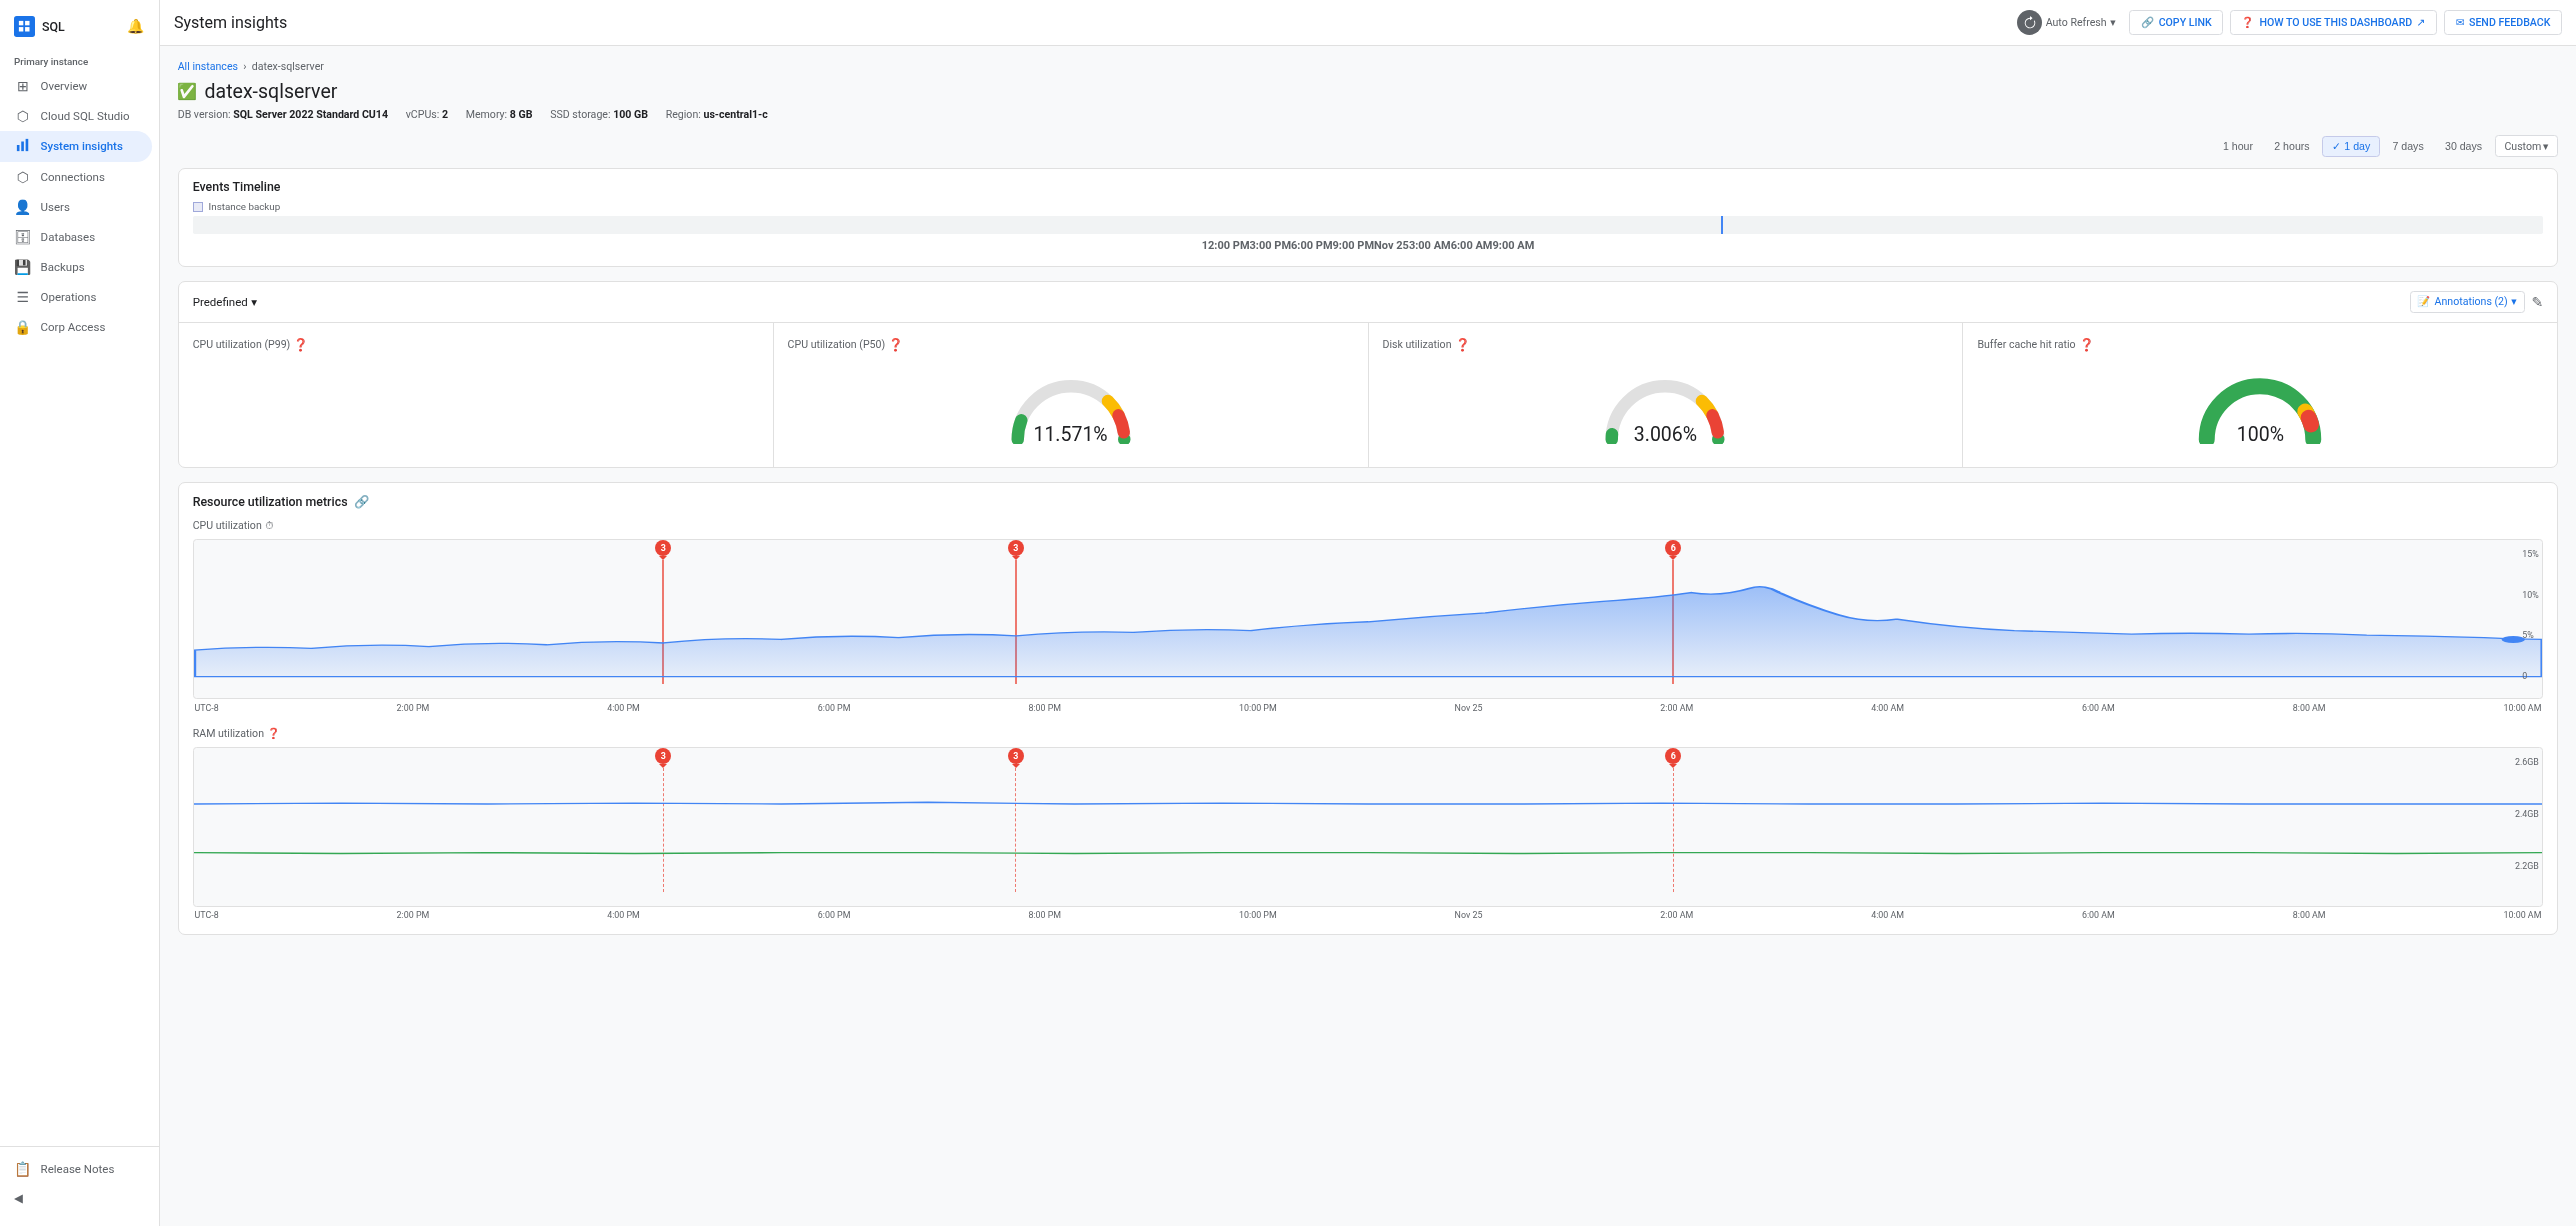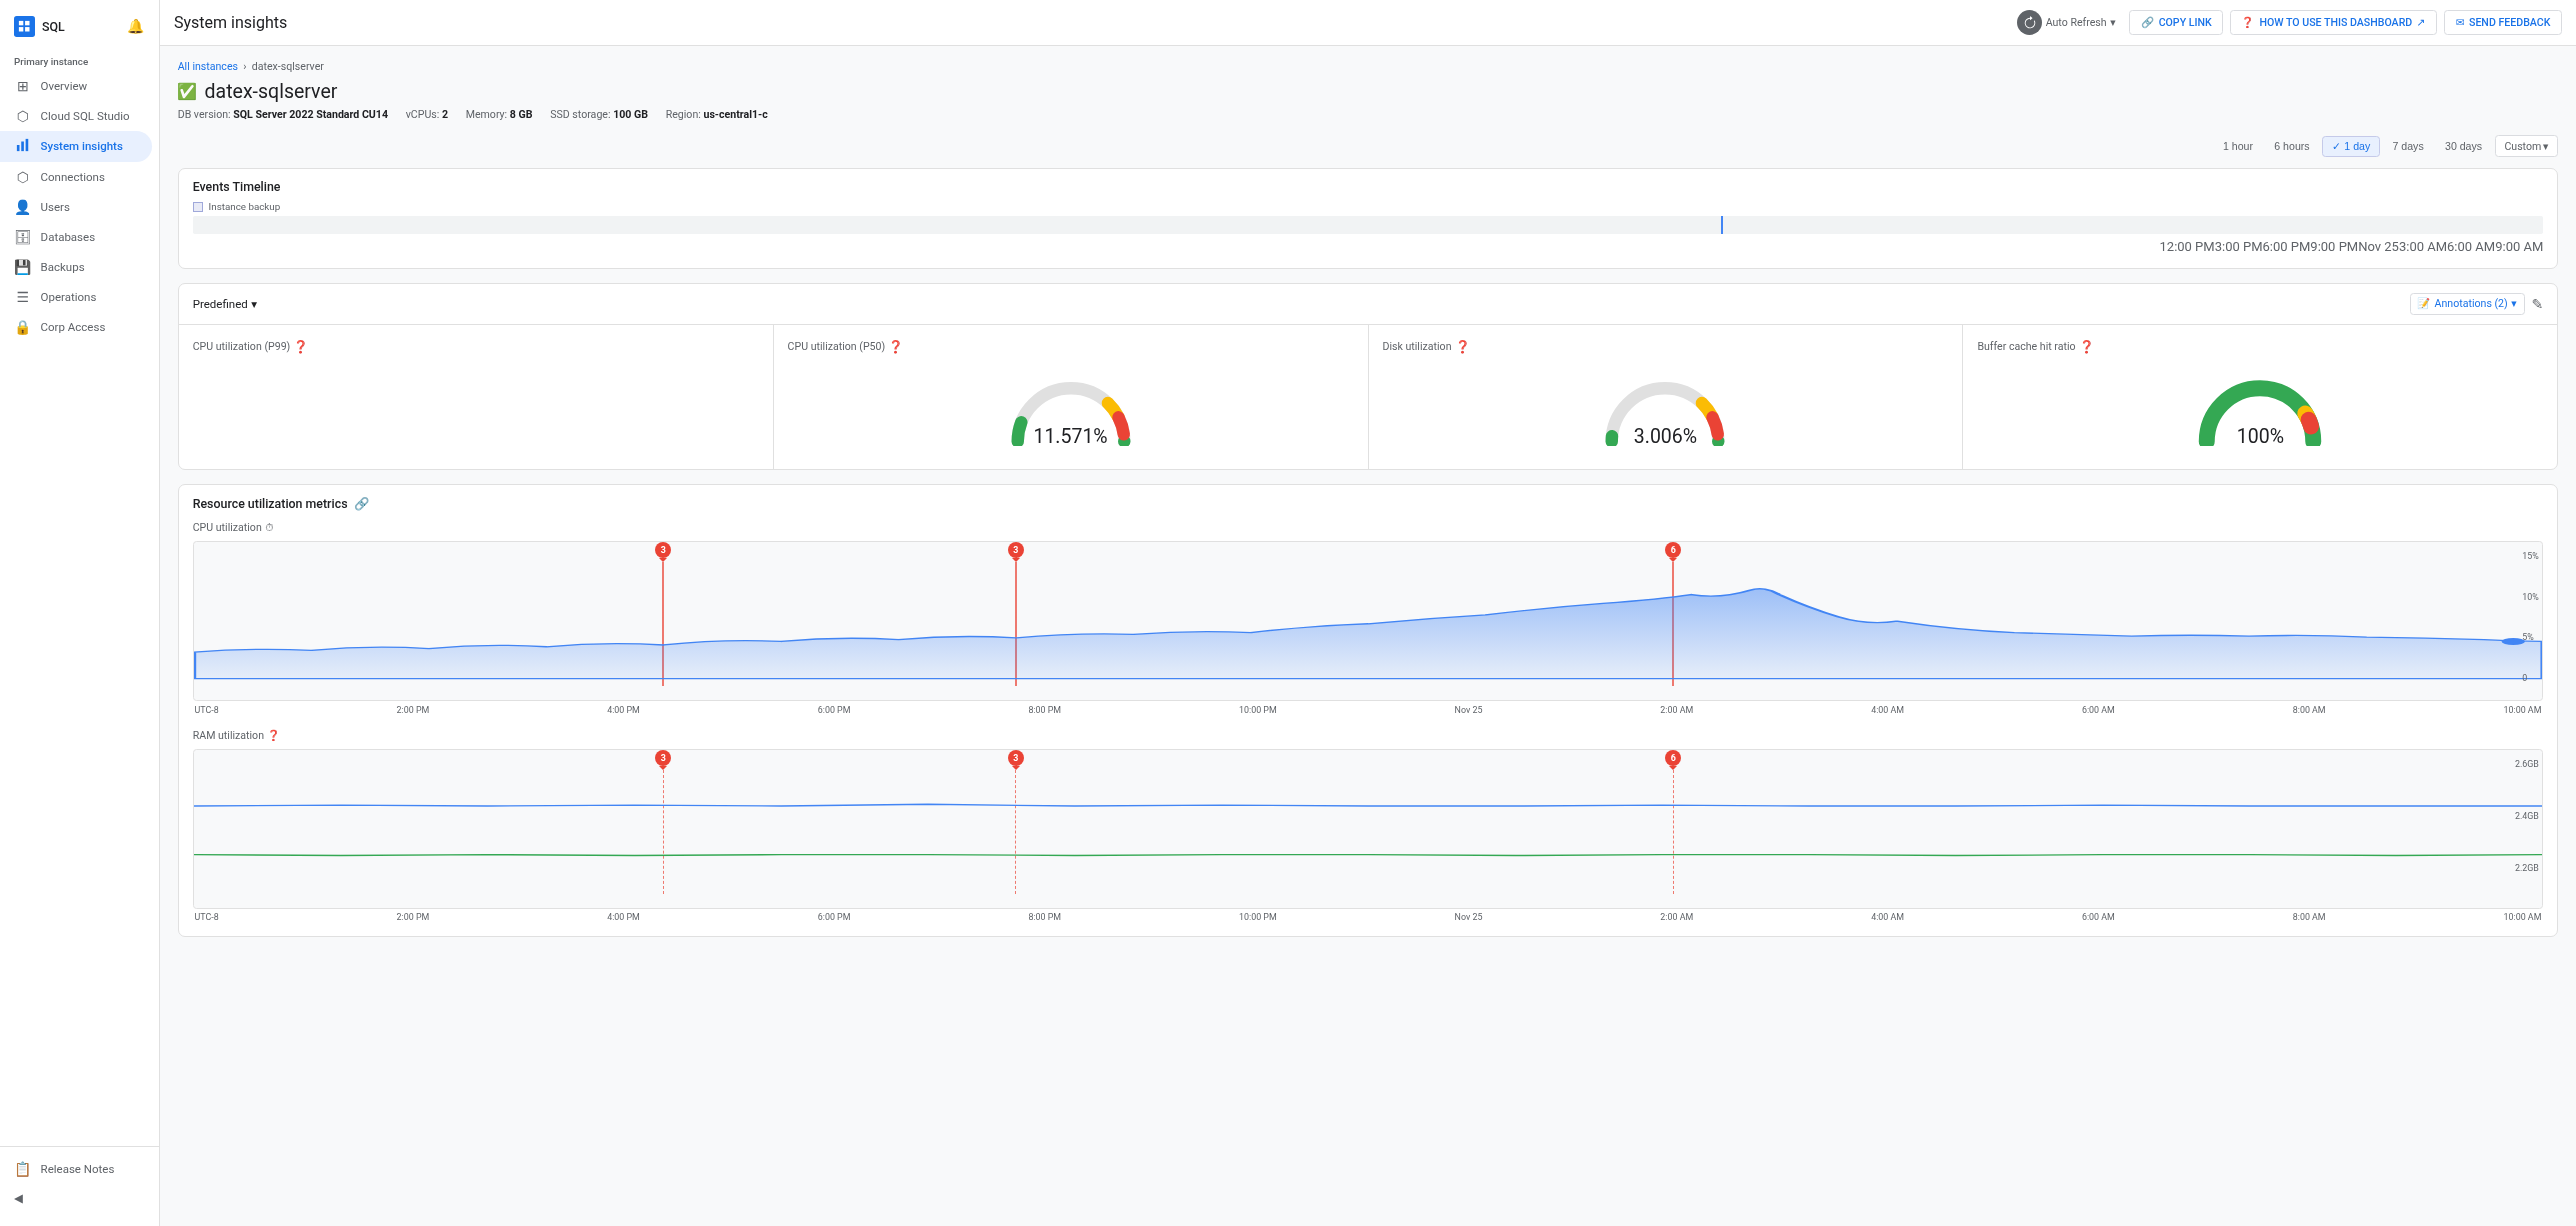--- a/index.html
+++ b/index.html
@@ -49,21 +49,21 @@
     .time-btn-custom { display: flex; align-items: center; gap: 1.8px; padding: 3.5px 8.9px; border: 0.9px solid #dadce0; border-radius: 3.5px; cursor: pointer; font-size: 10.6px; color: #5f6368; background: #fff; }
 
     
     .section-card { background: #fff; border: 0.9px solid #e0e0e0; border-radius: 7px; margin-bottom: 14px; overflow: hidden; }
     .section-header { padding: 10.6px 14px; border-bottom: 0.9px solid #f1f3f4; font-size: 12.4px; font-weight: 500; }
 
     
     .events-timeline { padding: 10.6px 14px 14px; }
     .timeline-bar { height: 17.7px; background: #f1f3f4; border-radius: 1.8px; position: relative; margin-bottom: 5.3px; }
     .timeline-marker { position: absolute; width: 2.7px; height: 100%; background: #4285f4; top: 0; left: 65%; }
-    .timeline-ticks { display: flex; justify-content: flex-end; font-size: 13px; color: #5f6368; padding: 0 0; }
+    .timeline-ticks { display: flex; justify-content: center; font-size: 11px; color: #5f6368; padding: 0 0; font-weight: bold; }
 
     
     .predefined-header { display: flex; align-items: center; justify-content: space-between; padding: 8.9px 14px; }
     .predefined-label { display: flex; align-items: center; gap: 3.5px; font-size: 11.5px; cursor: pointer; }
     .predefined-actions { display: flex; align-items: center; gap: 7px; }
     .annotations-btn { display: flex; align-items: center; gap: 3.5px; font-size: 10.6px; color: #1a73e8; cursor: pointer; border: 0.9px solid #dadce0; padding: 3.5px 7px; border-radius: 3.5px; }
     .edit-icon { color: #5f6368; cursor: pointer; font-size: 14px; }
 
     
     .gauges-row { display: flex; gap: 0; border-top: 0.9px solid #e0e0e0; }
@@ -225,21 +225,21 @@
         <strong>100 GB</strong>
       </span>
       <span>
         <span>Region:</span>
         <strong>us-central1-c</strong>
       </span>
     </div>
 
     <div class="time-range">
       <button class="time-btn">1 hour</button>
-      <button class="time-btn">6 hours</button>
+      <button class="time-btn">2 hours</button>
       <button class="time-btn active">
         <span>✓</span>
         <span>1 day</span>
       </button>
       <button class="time-btn">7 days</button>
       <button class="time-btn">30 days</button>
       <div class="time-btn-custom">
         <span>Custom</span>
         <span>▾</span>
       </div>

